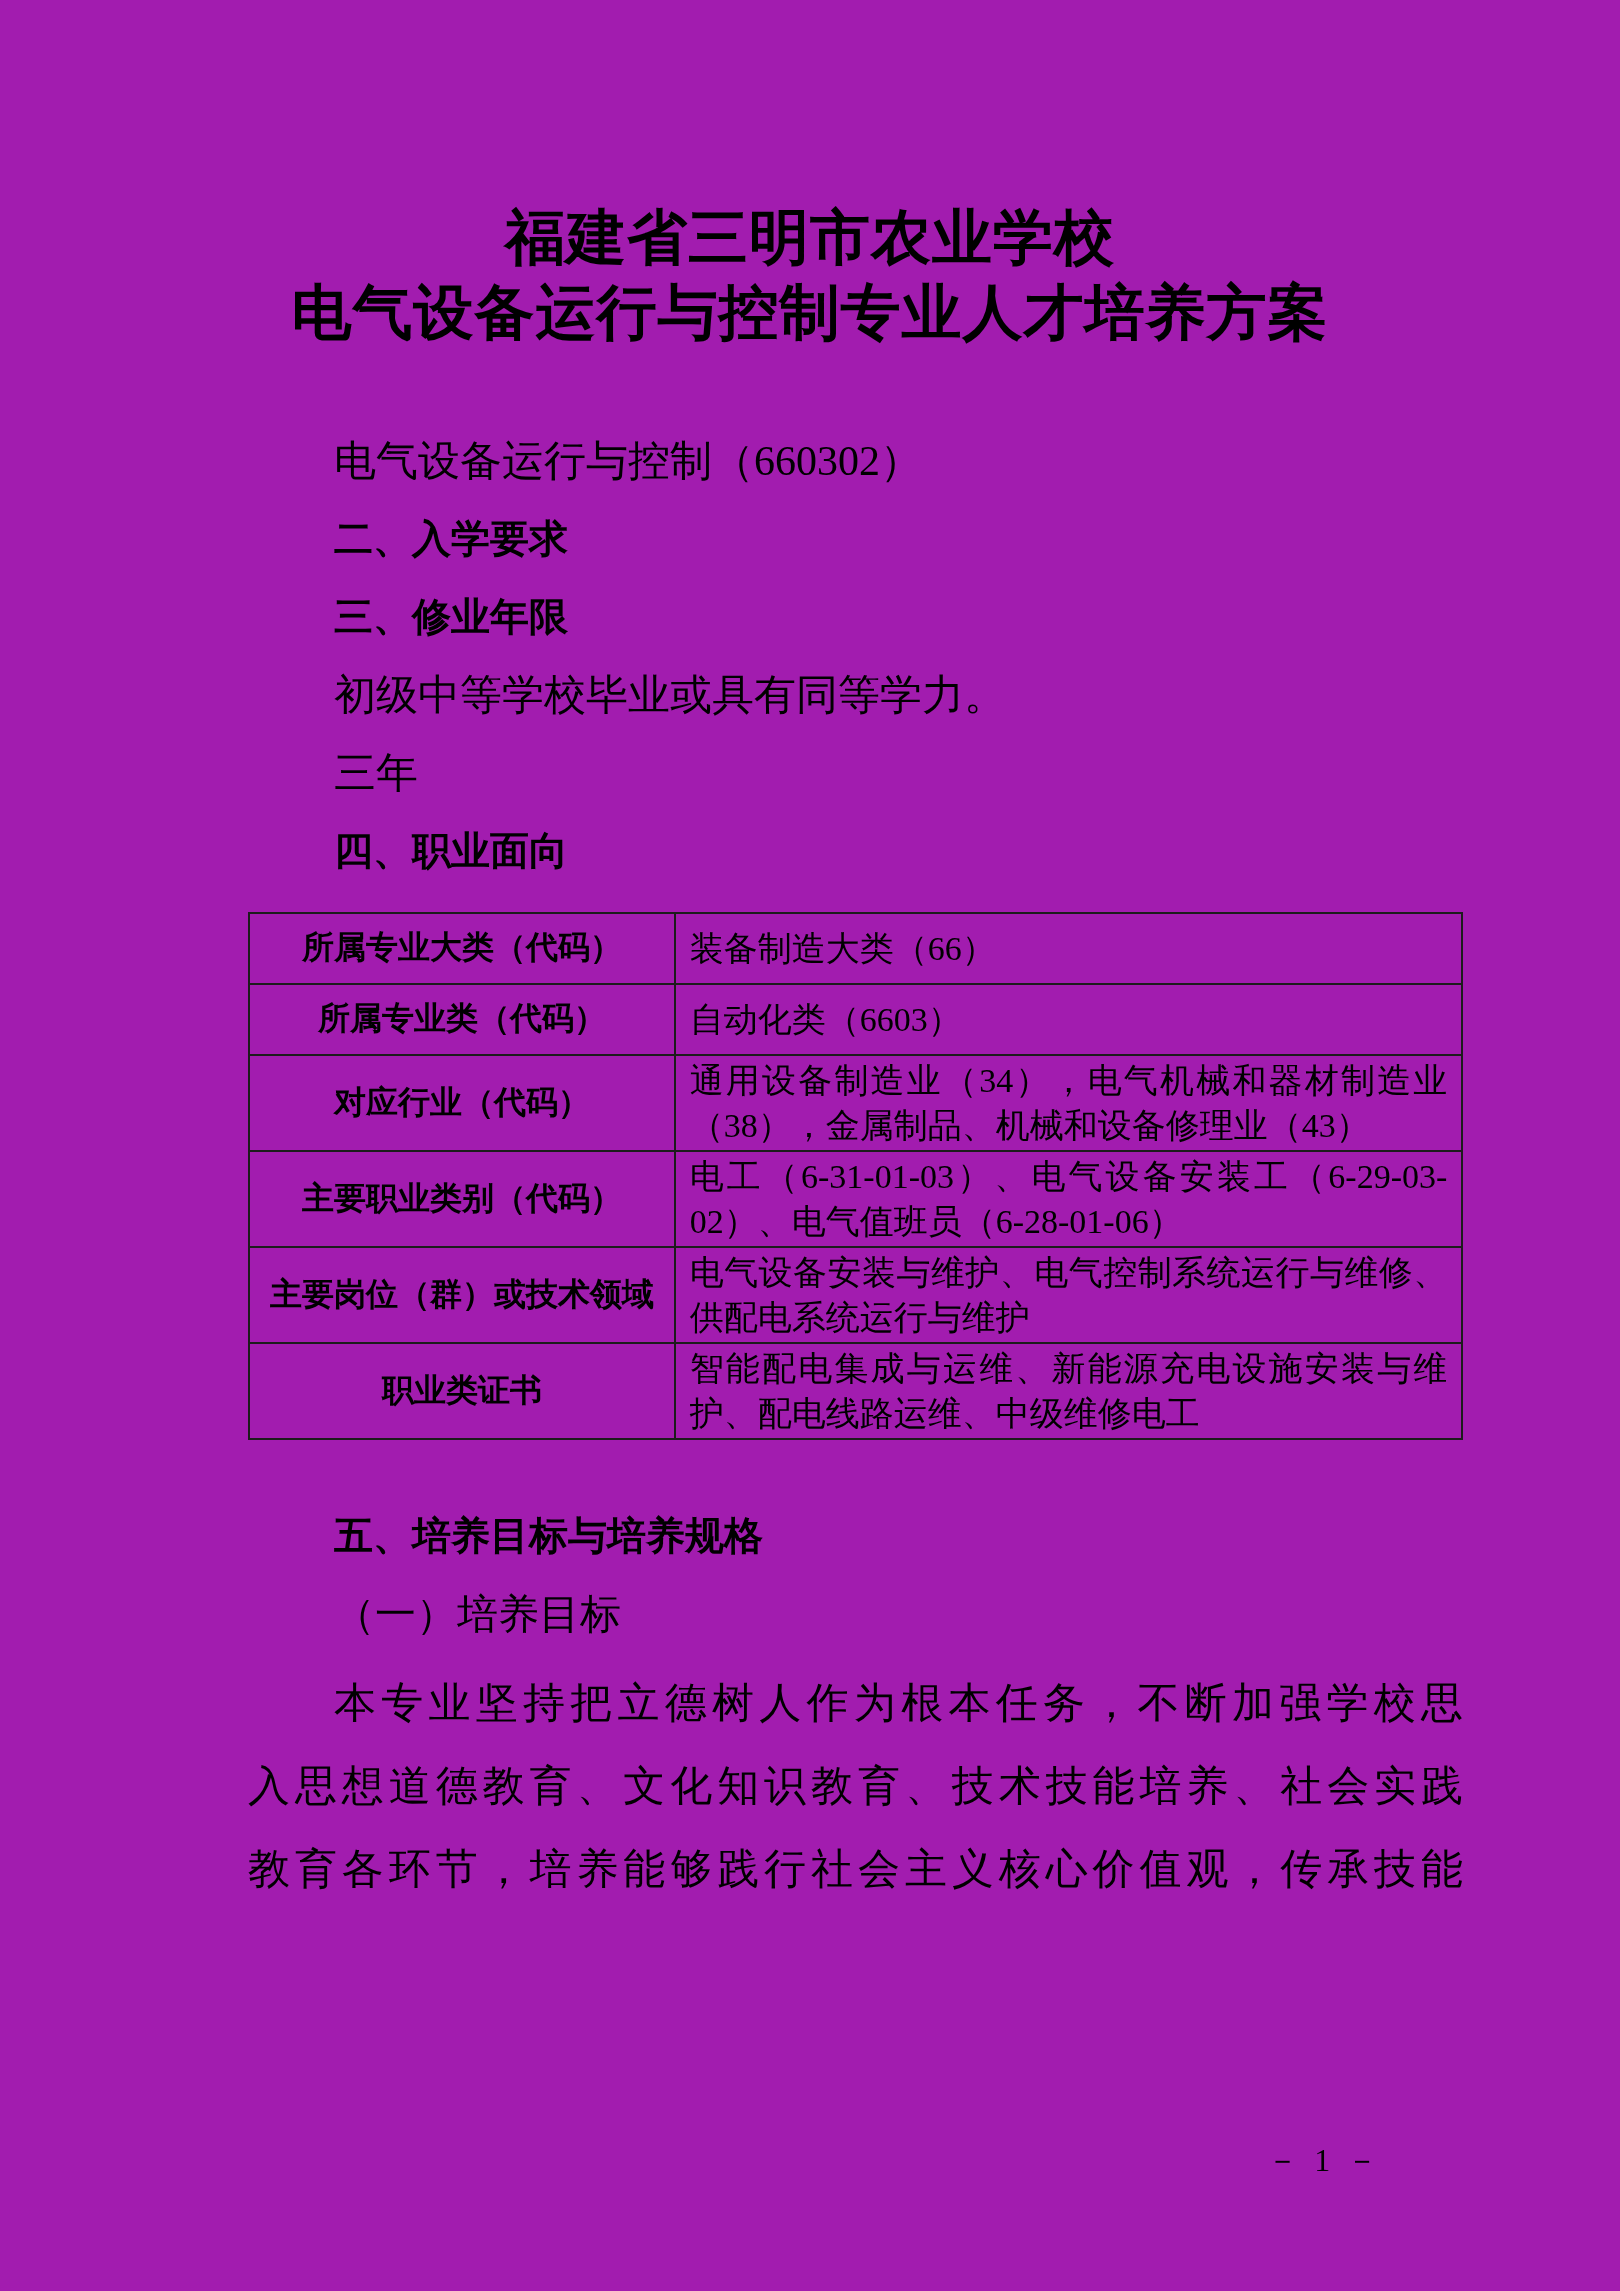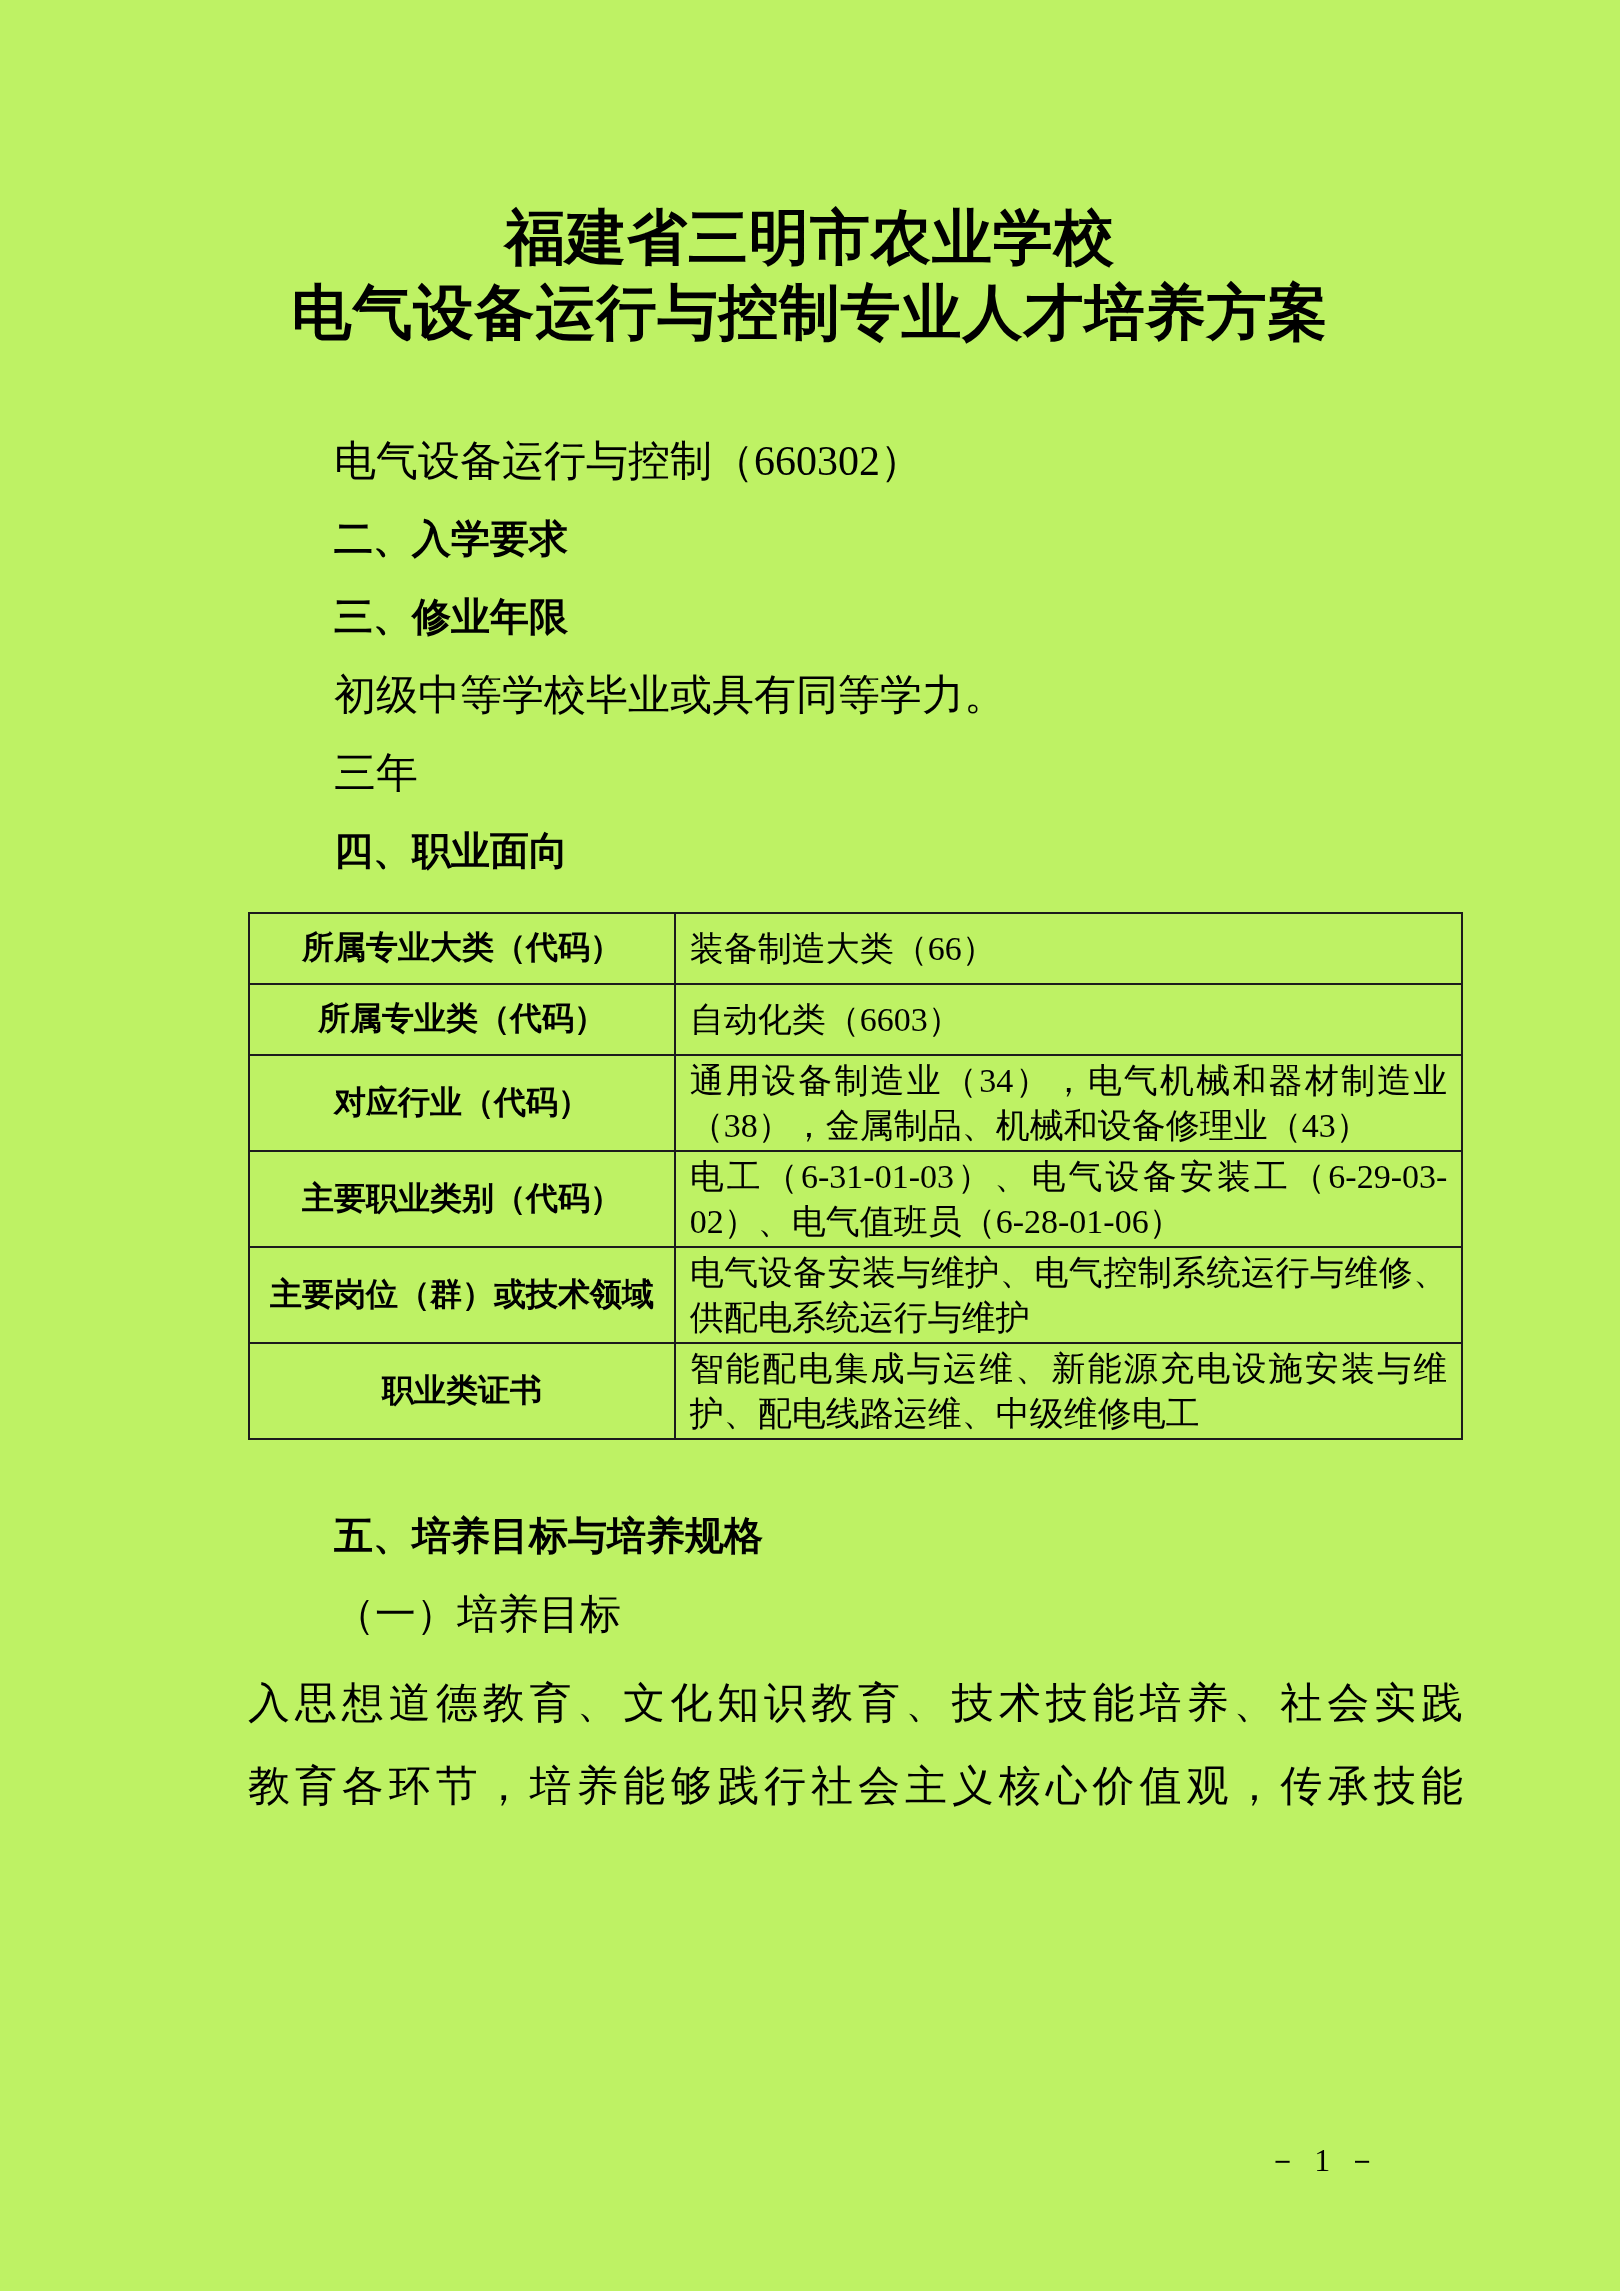--- a/index.html
+++ b/index.html
@@ -1,19 +1,19 @@
 <!DOCTYPE html>
 <html><head>
 <meta charset="utf-8">
 <style>
   html,body{margin:0;padding:0;background:#888;}
   .page{
     position:relative;
     width:1620px;height:2292px;
-    background:#bef264;
+    background:#a21caf;
     margin:0 auto;
     overflow:hidden;
     font-family:"Liberation Serif","DejaVu Serif",serif;
     color:#000;
   }
   
   .doc-title{
     padding-top:201px;
     text-align:center;
     font-family:"Liberation Serif","DejaVu Serif",serif;
@@ -149,20 +149,21 @@
           <td class="col-label cell-label">职业类证书</td>
           <td class="cell-value">智能配电集成与运维、新能源充电设施安装与维护、配电线路运维、中级维修电工</td>
         </tr>
       </tbody>
     </table>
 
     <div class="sec5-heading">五、培养目标与培养规格</div>
     <div class="sec5-sub">（一）培养目标</div>
 
     <div class="paragraph">
+      <div class="para-line first">本专业坚持把立德树人作为根本任务，不断加强学校思</div>
       <div class="para-line">入思想道德教育、文化知识教育、技术技能培养、社会实践</div>
       <div class="para-line">教育各环节，培养能够践行社会主义核心价值观，传承技能</div>
     </div>
 
   </div>
 
   <div class="page-number">－ 1 －</div>
 
 </div>
 

